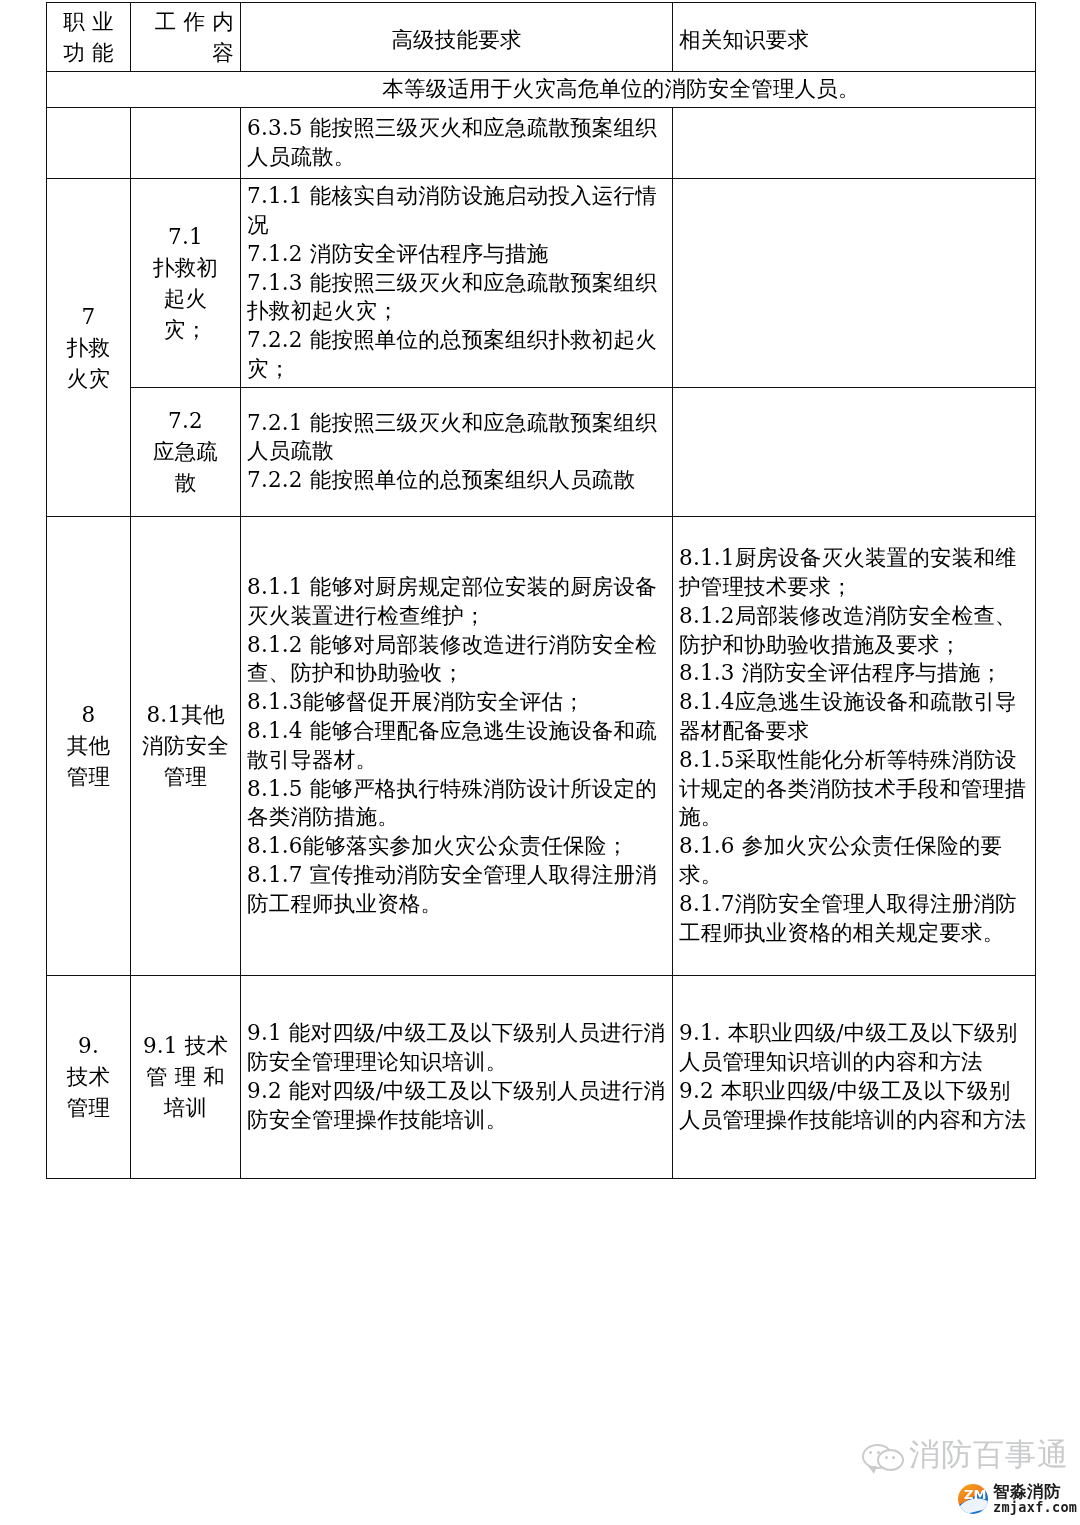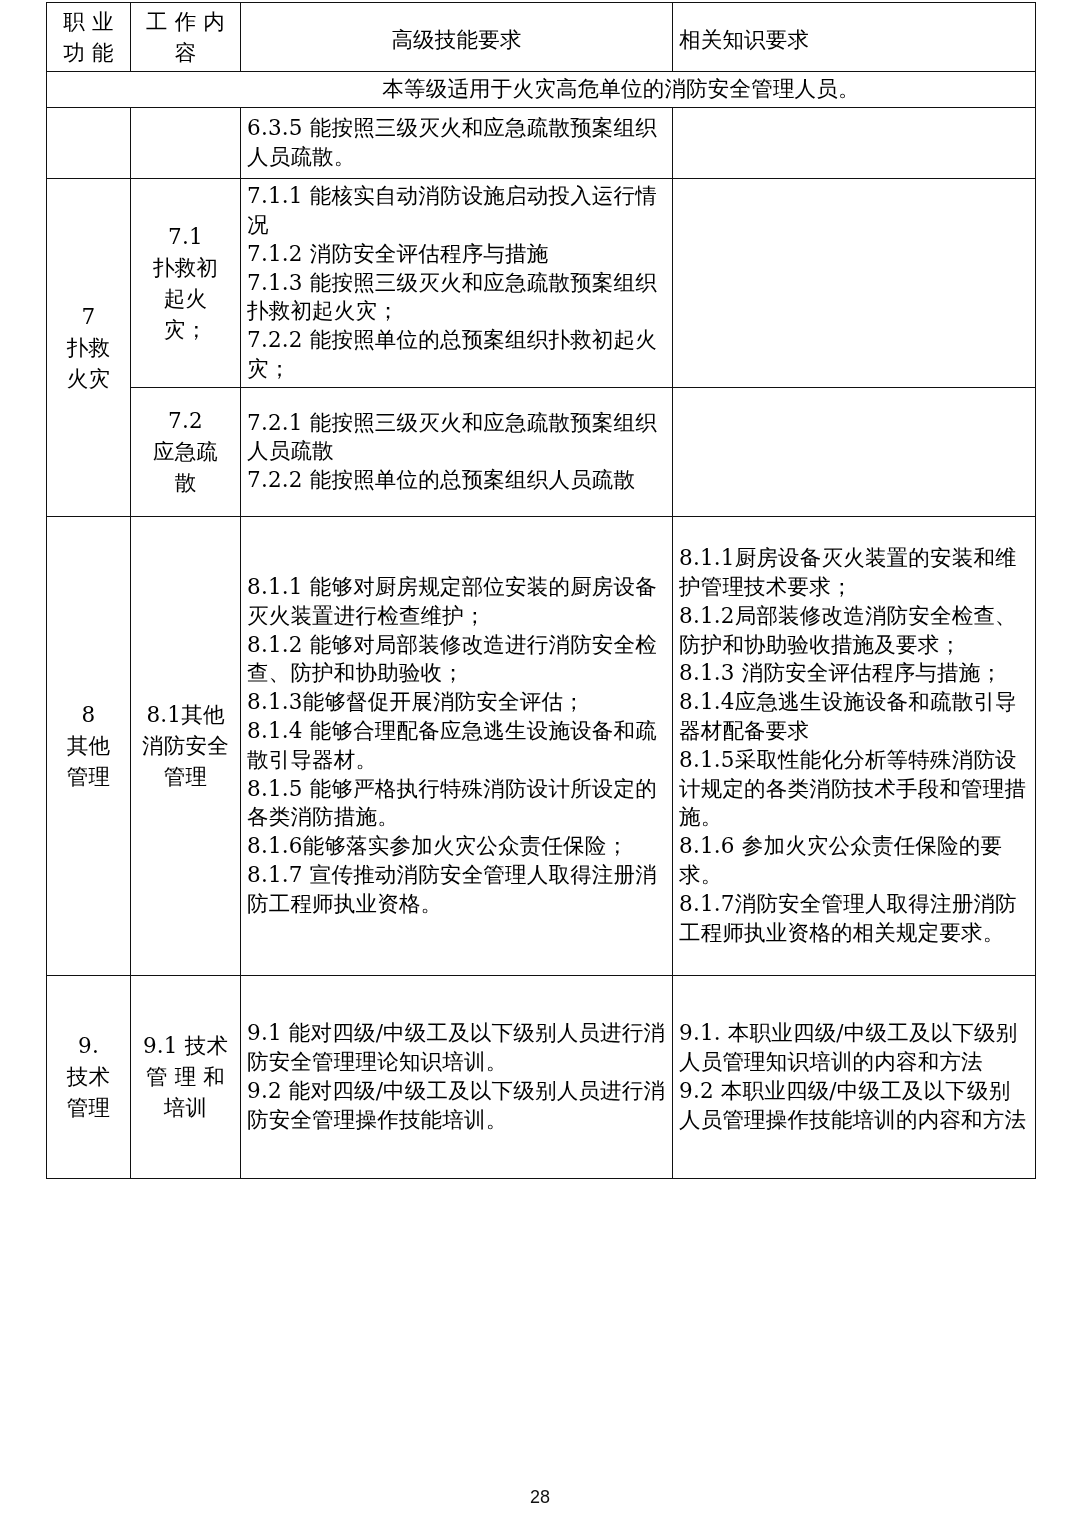--- a/index.html
+++ b/index.html
@@ -232,21 +232,21 @@
     <tbody>
 
       <tr class="hdr">
         <td class="center top">
           <span class="label-lines">
             <span class="cell-txt">职 业</span>
             <span class="cell-txt">功 能</span>
           </span>
         </td>
         <td class="top">
-          <span class="label-lines" style="text-align:center;">
+          <span class="label-lines" style="text-align:right;">
             <span class="cell-txt">工 作 内</span>
             <span class="cell-txt">容</span>
           </span>
         </td>
         <td class="top">
           <span class="para" style="padding-top:6px;text-align:center;">高级技能要求</span>
         </td>
         <td class="top">
           <span class="para" style="padding-top:6px;">相关知识要求</span>
         </td>
@@ -377,16 +377,38 @@
           <span class="cell-stack">
             <span class="para">9.1. 本职业四级/中级工及以下级别人员管理知识培训的内容和方法</span>
             <span class="para">9.2 本职业四级/中级工及以下级别人员管理操作技能培训的内容和方法</span>
           </span>
         </td>
       </tr>
 
     </tbody>
   </table>
 
-  <div class="page-number">28</div>
-
+
+  <div class="watermark">
+    <div class="wm-top">
+      <div class="wm-chat">
+        <div class="b1"></div>
+        <div class="b2"></div>
+        <div class="dot d1"></div>
+        <div class="dot d2"></div>
+        <div class="dot d3"></div>
+        <div class="dot d4"></div>
+      </div>
+      <div class="wm-title">消防百事通</div>
+    </div>
+    <div class="wm-logo">
+      <div class="wm-badge">
+        <div class="swoosh"></div>
+        <div class="zcap">ZM</div>
+      </div>
+      <div class="wm-logo-text">
+        <div class="wm-cn">智淼消防</div>
+        <div class="wm-url">zmjaxf.com</div>
+      </div>
+    </div>
+  </div>
 
 </div>
 
 </body></html>

